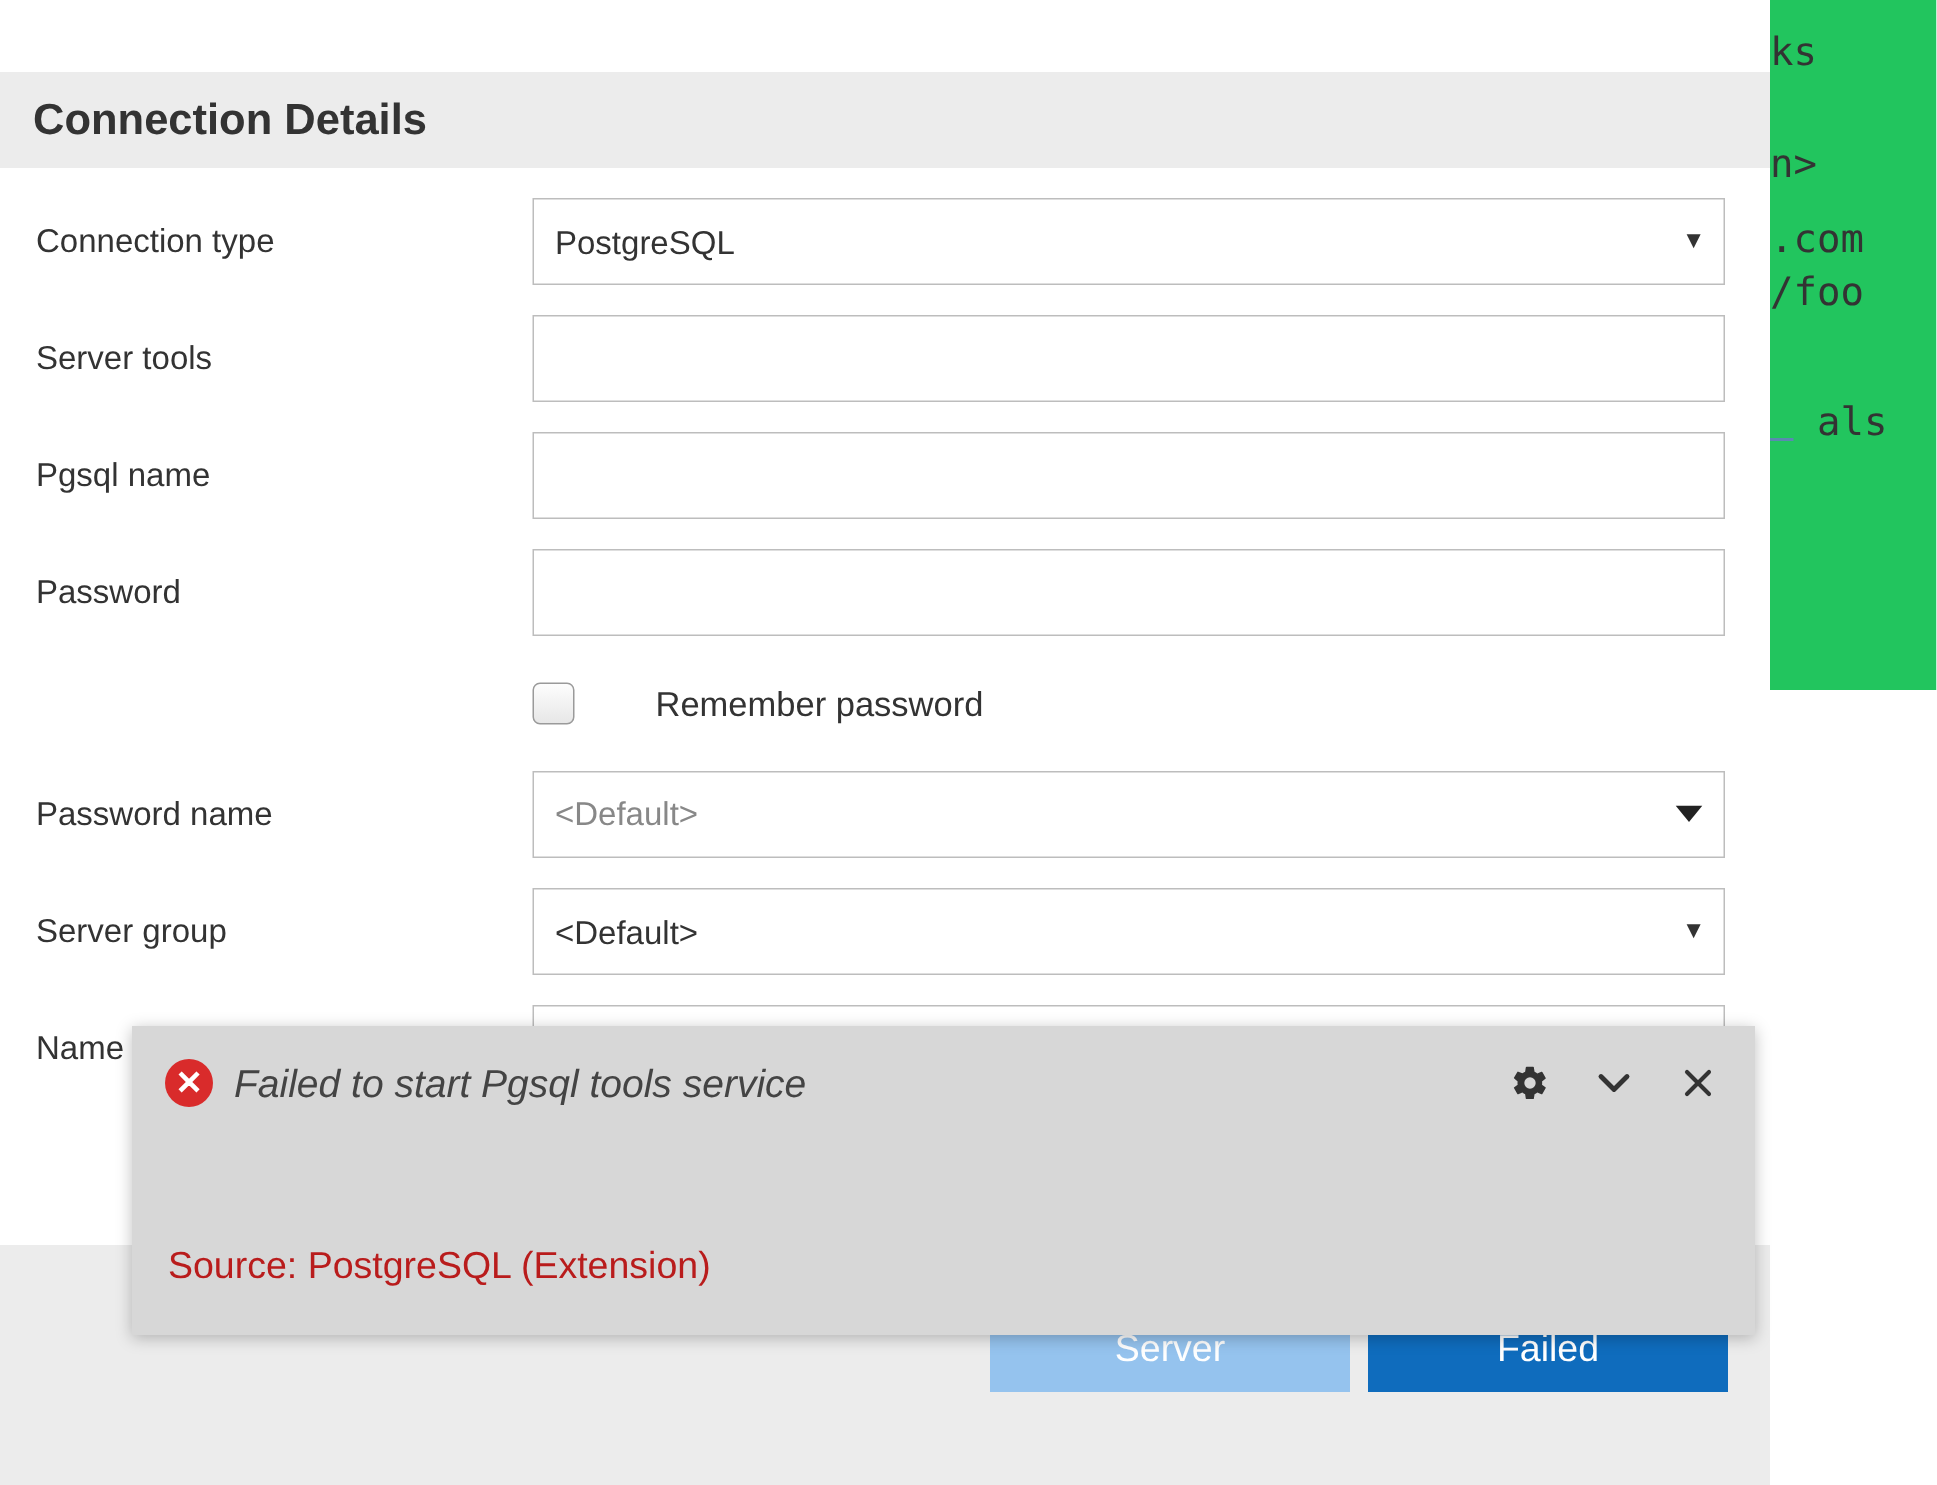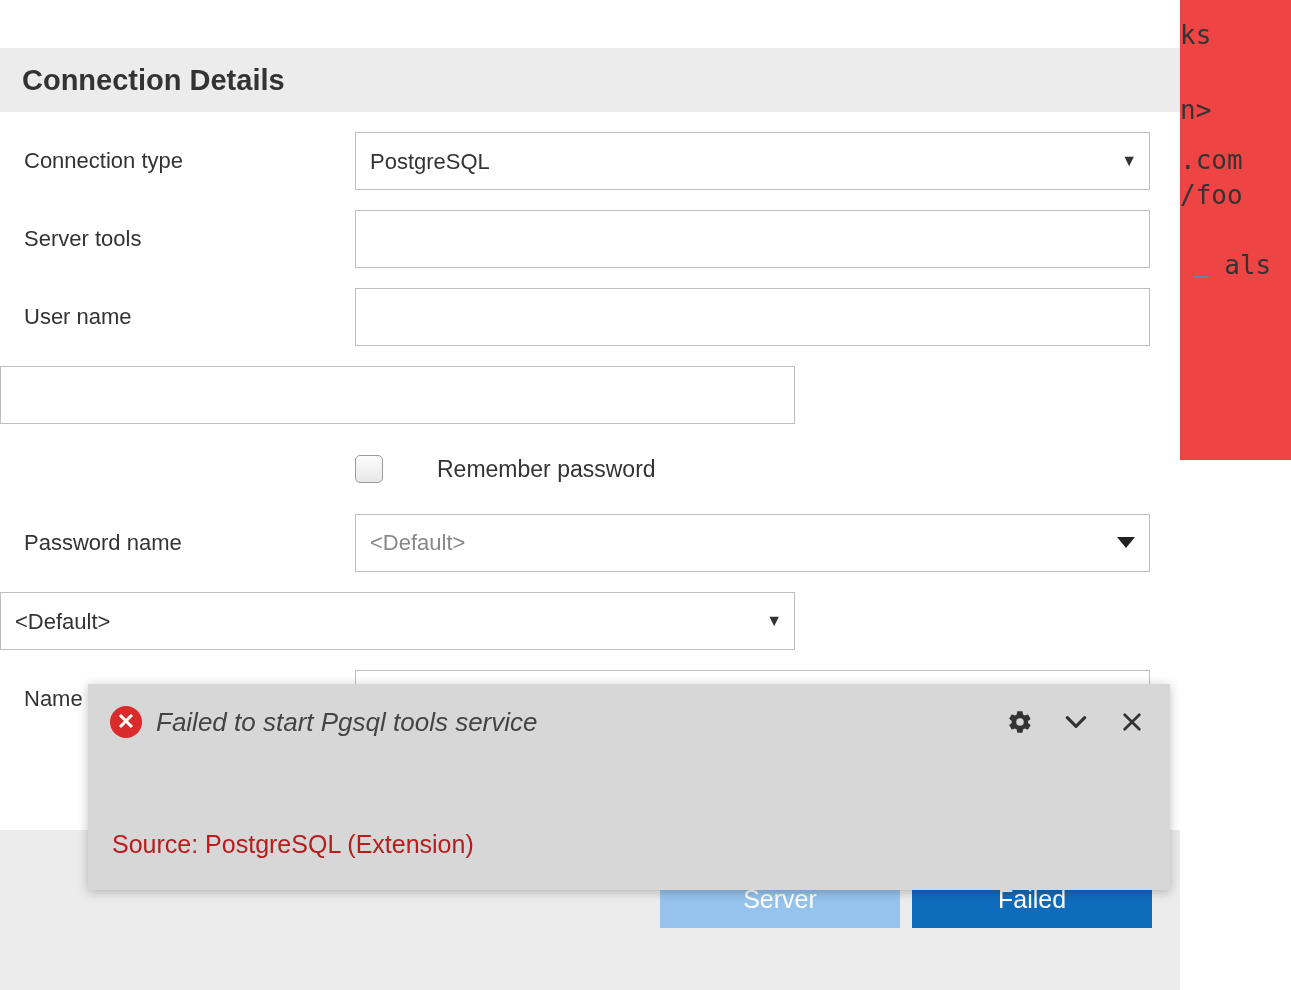--- a/index.html
+++ b/index.html
@@ -37,27 +37,27 @@
   .combo-caret { position: absolute; right: 20px; top: 50%; transform: translateY(-50%); pointer-events: none; color: #222; }
   .combo-caret svg { display:block; }
 
   
   .footer-bar { position: absolute; left: 0; top: 830px; width: 1180px; height: 160px; background: #ececec; }
   .btn { position: absolute; height: 58px; width: 240px; display:flex; align-items:center; justify-content:center; font-size: 25px; color:#fff; border:none; cursor:pointer; }
   .btn-connect { left: 660px; top: 870px; background: #95c3ee; }
   .btn-cancel  { left: 912px; top: 870px; background: #0f6cbd; }
 
   
-  .bg-strip { position:absolute; left:1180px; top:0; width:111px; height:460px; background:#ef4444; overflow:hidden; font-family: Consolas, monospace; text-decoration: underline; }
+  .bg-strip { position:absolute; left:1180px; top:0; width:111px; height:460px; background:#22c55e; overflow:hidden; font-family: Consolas, monospace; text-decoration: underline; }
   .bg-strip .line { position:absolute; font-size:26px; color:#333; white-space:nowrap; }
   .bg-strip .l1 { top: 20px; left: 0; }
   .bg-strip .l2 { top: 95px; left: 0; }
   .bg-strip .l3 { top: 145px; left: 0; }
   .bg-strip .l4 { top: 180px; left: 0; }
-  .bg-strip .l5 { top: 250px; left: 0; margin-left: 13px; }
+  .bg-strip .l5 { top: 267px; left: 0; }
   .bg-strip .under { text-decoration: underline; color:#5a8ab0; }
 
   
   .toast { position:absolute; left: 88px; top: 684px; width: 1082px; height: 206px; background:#d7d7d7; box-shadow: 0 2px 10px rgba(0,0,0,0.25); }
   .toast-row1 { display:flex; align-items:center; padding: 22px 22px 0 22px; }
   .toast-msg { font-size: 26px; color:#444; margin-left: 14px; flex: 1; font-style: italic; }
   .toast-actions { display:flex; gap: 24px; align-items:center; }
   .toast-actions .tbtn { width: 32px; height: 32px; display:flex; align-items:center; justify-content:center; cursor:pointer; color:#333; }
   .toast-source { position:absolute; left: 24px; top: 146px; font-size: 25px; color:#b91c1c; }
 
@@ -86,27 +86,28 @@
     </div>
 
     <div class="row">
       <div class="label">Server tools</div>
       <div class="field">
         <input type="text" class="text-input" value="" style="">
       </div>
     </div>
 
     <div class="row">
-      <div class="label">User name</div>
+      <div class="label">Pgsql name</div>
       <div class="field">
         <input type="text" class="text-input" value="" style="">
       </div>
     </div>
 
     <div class="row">
+      <div class="label">Password</div>
       <div class="field">
         <input type="password" class="text-input" value="" style="">
       </div>
     </div>
 
     <div class="check-row">
       <div class="chk"></div>
       <div class="chk-label">Remember password</div>
     </div>
 
@@ -116,20 +117,21 @@
         <input type="text" class="combo-input" value="&lt;Default&gt;" style="">
         <span class="combo-caret">
           <svg width="18" height="12" viewBox="0 0 18 12">
               <polygon points="0,0 18,0 9,11" fill="#222"></polygon>
             </svg>
         </span>
       </div>
     </div>
 
     <div class="row">
+      <div class="label">Server group</div>
       <div class="field select-wrap">
         <select>
           <option>&lt;Default&gt;</option>
         </select>
         <span class="select-caret">▼</span>
       </div>
     </div>
 
     <div class="row">
       <div class="label">Name</div>

